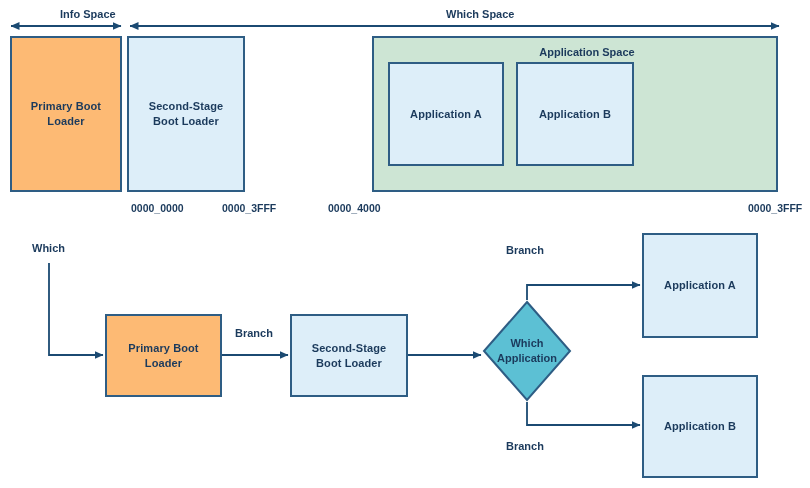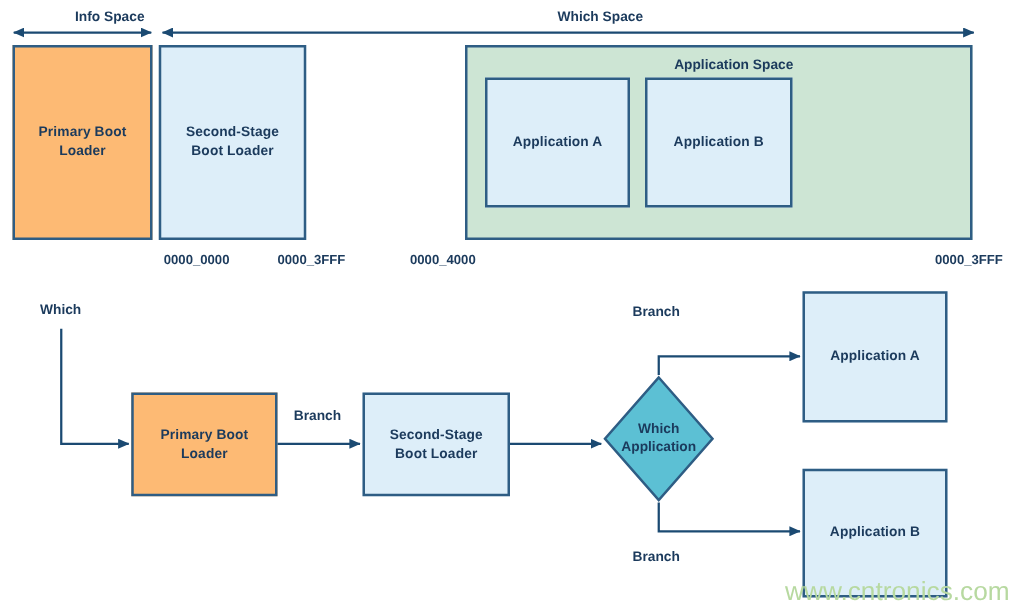--- a/index.html
+++ b/index.html
@@ -162,21 +162,20 @@
   </div>
 
   <div class="box mem-blue" style="left:642px; top:375px; width:116px; height:103px;">
     <span class="box-label">Application B</span>
   </div>
 
   <div class="arrow-label" style="left:235px; top:327px;">Branch</div>
   <div class="arrow-label" style="left:506px; top:244px;">Branch</div>
   <div class="arrow-label" style="left:506px; top:440px;">Branch</div>
 
-  <div class="watermark" style="left:628px; top:462px;">www.cntronics.com</div>
 
   <svg class="overlay">
     <defs>
       <marker id="arrowEnd" markerWidth="9" markerHeight="8" refX="8.5" refY="4" orient="auto" markerUnits="userSpaceOnUse">
         <path d="M0,0 L9,4 L0,8 z" fill="#1b4a72"></path>
       </marker>
       <marker id="arrowStart" markerWidth="9" markerHeight="8" refX="0.5" refY="4" orient="auto" markerUnits="userSpaceOnUse">
         <path d="M9,0 L0,4 L9,8 z" fill="#1b4a72"></path>
       </marker>
     </defs>

